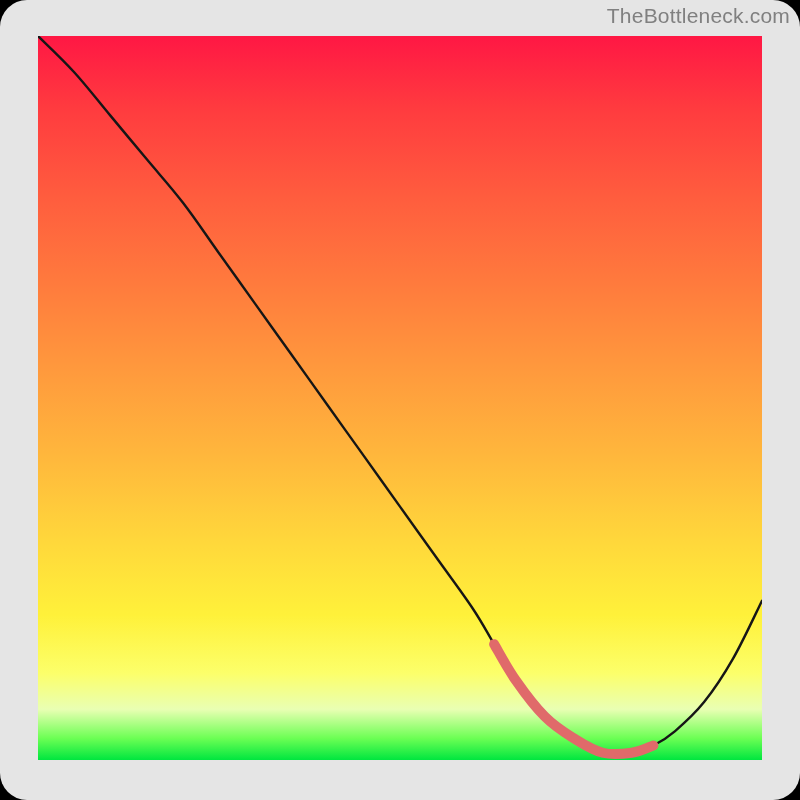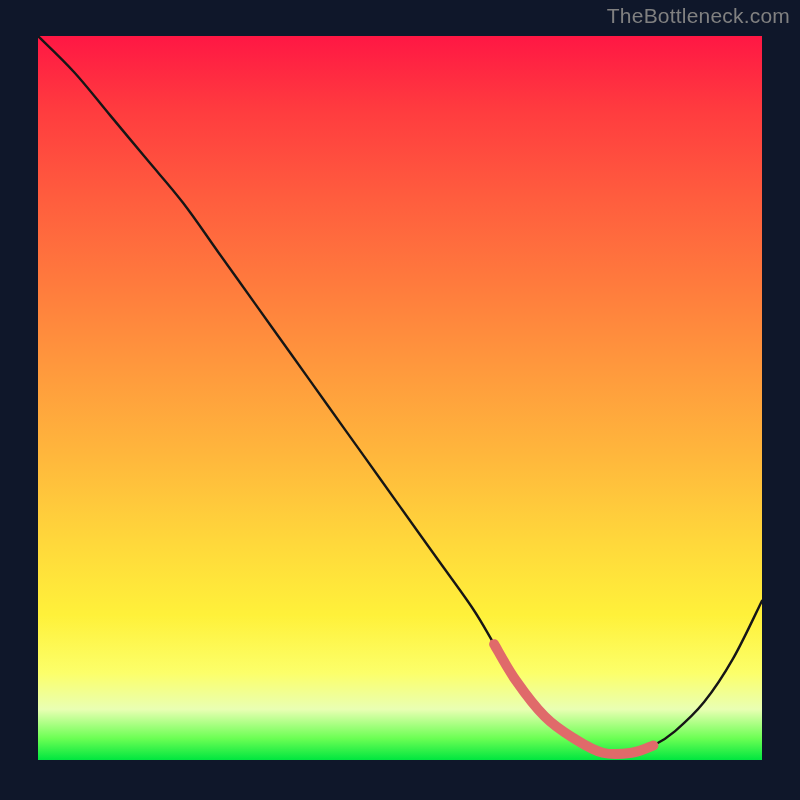--- a/index.html
+++ b/index.html
@@ -8,21 +8,22 @@
     width: 800px;
     height: 800px;
     background: #000;
     overflow: hidden;
     font-family: Arial, Helvetica, sans-serif;
   }
   .stage {
     position: relative;
     width: 800px;
     height: 800px;
-    background: #0f172a;
+    background: #e5e5e5;
+    border-radius: 27px;
   }
   .plot-area {
     position: absolute;
     left: 38px;
     top: 36px;
     width: 724px;
     height: 724px;
     
     background: linear-gradient(
       to bottom,

